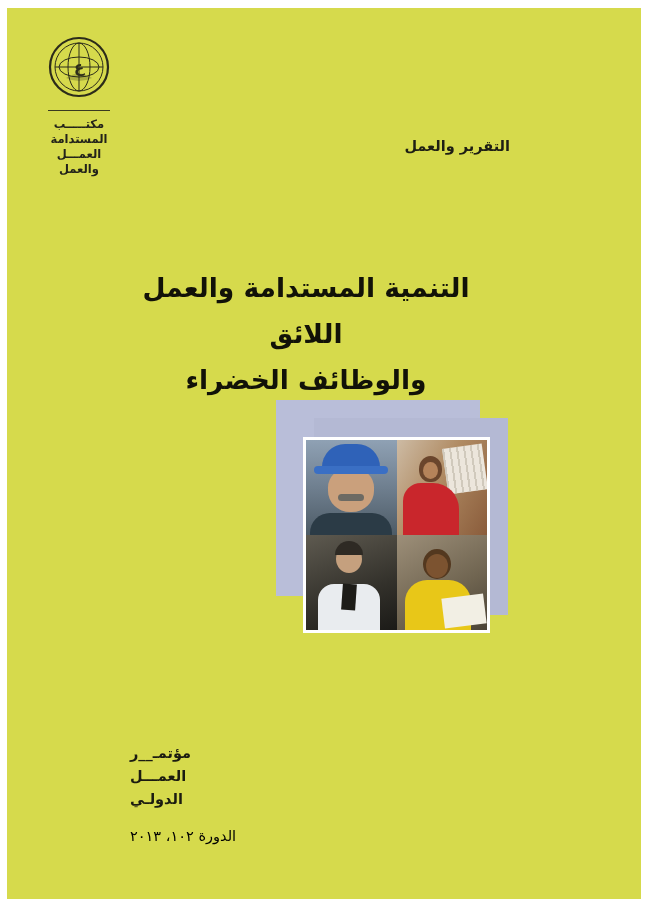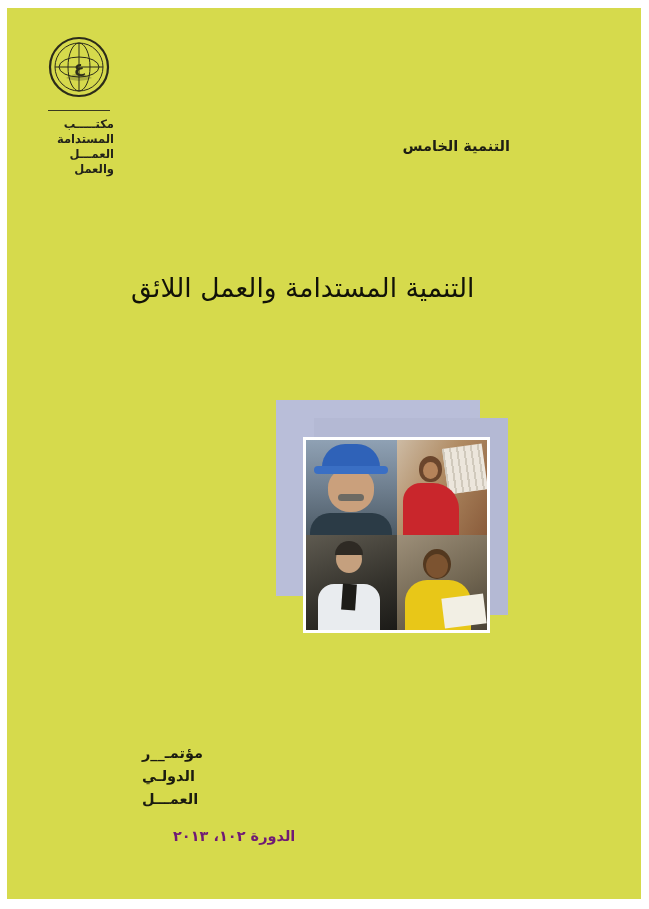--- a/index.html
+++ b/index.html
@@ -64,43 +64,43 @@
     margin: 12px auto 6px auto;
   }
   .logo-lines {
     font-size: 11.5px;
     line-height: 15px;
     color: #23231a;
     font-weight: 700;
     letter-spacing: 0px;
     direction: rtl;
   }
-  .logo-lines div { white-space: nowrap; text-align: right; }
+  .logo-lines div { white-space: nowrap; }
 
   
   .report-label {
     position: absolute;
     right: 139px;
     top: 138px;
     font-size: 14.5px;
     font-weight: 700;
     color: #1e1e14;
     direction: rtl;
   }
 
   
   .main-title {
     position: absolute;
-    right: 138px;
+    right: 153px;
     top: 265px;
     width: 380px;
-    text-align: left;
+    text-align: center;
     direction: rtl;
     font-size: 26.5px;
-    font-weight: 400;
+    font-weight: 700;
     line-height: 46px;
     color: #121208;
   }
 
   
   .collage {
     position: absolute;
     left: 276px;
     top: 400px;
     width: 236px;
@@ -172,28 +172,26 @@
     width: 380px;
     text-align: left;
     direction: rtl;
   }
   .footer-line {
     font-size: 14.5px;
     font-weight: 700;
     color: #1b1b10;
     line-height: 23px;
     letter-spacing: 0.5px;
-    margin-left: 12px;
   }
   .footer-session {
     margin-top: 17px;
     font-size: 14.5px;
-    font-weight: 700;
-    color: #701a75;
-    margin-left: 43px;
+    font-weight: 400;
+    color: #000000;
   }
 </style>
 </head>
 <body>
 
 <div class="page">
   <div class="page-edge-top"></div>
   <div class="page-edge-left"></div>
   <div class="page-edge-right"></div>
   <div class="page-edge-bottom"></div>
@@ -215,24 +213,25 @@
     </div>
     <div class="logo-rule"></div>
     <div class="logo-lines">
       <div>مكتـــــب</div>
       <div>المستدامة</div>
       <div>العمـــل</div>
       <div>والعمل</div>
     </div>
   </div>
 
-  <div class="report-label">التنمية الخامس</div>
+  <div class="report-label">التقرير والعمل</div>
 
   <div class="main-title">
     <div>التنمية المستدامة والعمل اللائق</div>
+    <div>والوظائف الخضراء</div>
   </div>
 
   <div class="collage">
     <div class="shadow-a"></div>
     <div class="shadow-b"></div>
     <div class="photo-grid">
       <div class="photo ph1">
         <div class="bg"></div>
           <div class="shirt"></div>
           <div class="stripes"></div>
@@ -260,17 +259,17 @@
           <div class="shirt4"></div>
           <div class="collar"></div>
         <div class="head4"></div>
           <div class="hair4"></div>
       </div>
     </div>
   </div>
 
   <div class="footer-block">
     <div class="footer-line">مؤتمـ__ر</div>
+    <div class="footer-line">العمـــل</div>
     <div class="footer-line">الدولـي</div>
-    <div class="footer-line">العمـــل</div>
     <div class="footer-session">الدورة ١٠٢، ٢٠١٣</div>
   </div>
 </div>
 
 </body></html>

